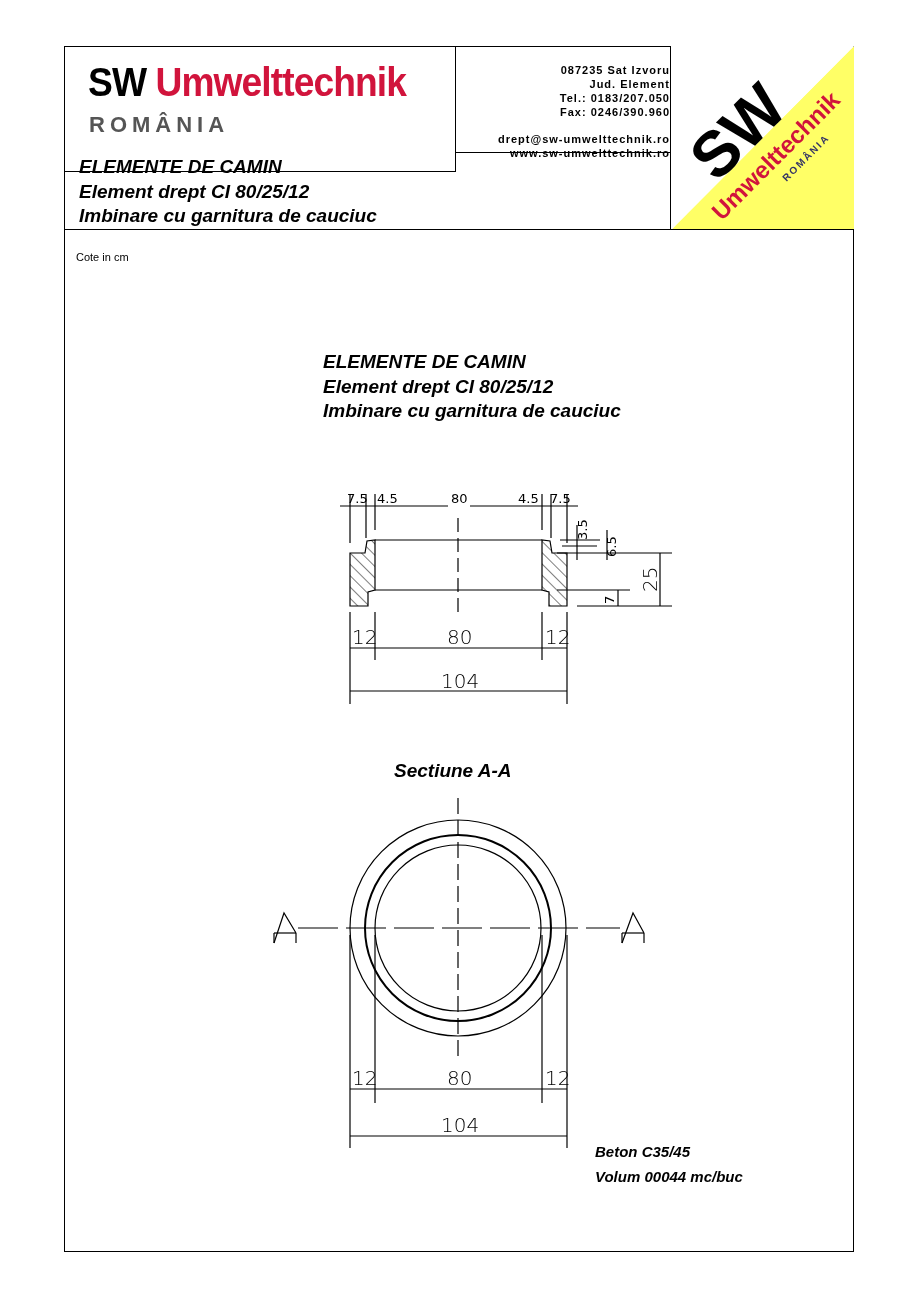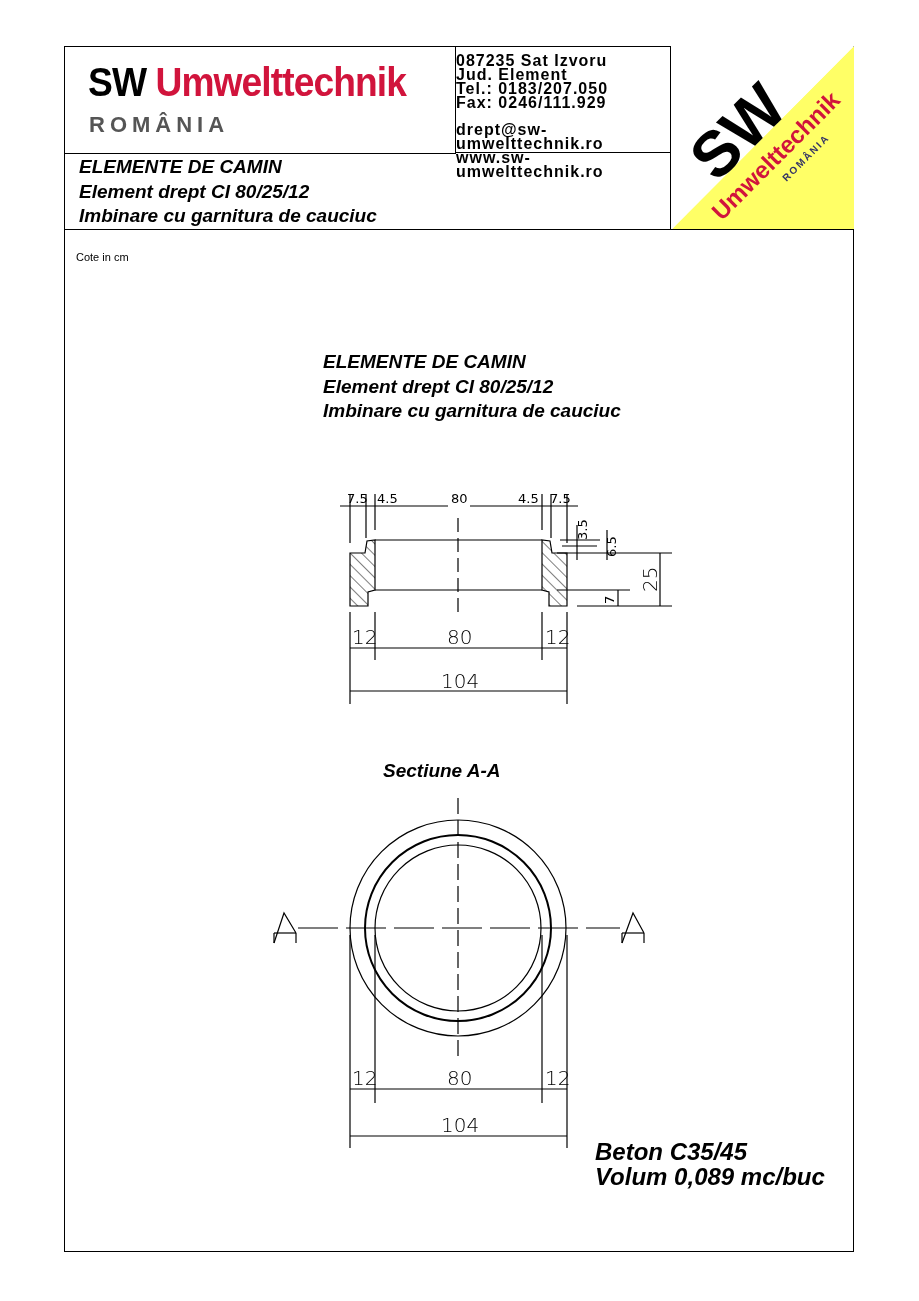--- a/index.html
+++ b/index.html
@@ -1,30 +1,30 @@
 <!DOCTYPE html>
 <html><head>
   <meta charset="utf-8">
   <style>
     html, body { margin: 0; padding: 0; background: #ffffff; }
     body { width: 919px; height: 1301px; position: relative; overflow: hidden; font-family: "Liberation Sans", sans-serif; color: #000; }
     .frame { position: absolute; left: 64px; top: 46px; width: 790px; height: 1206px; border: 1.5px solid #000; box-sizing: border-box; }
-    .hdr-logo { position: absolute; left: 64px; top: 46px; width: 392px; height: 108px; border-right: 1px solid #000; border-bottom: 1px solid #000; box-sizing: border-box; }
+    .hdr-logo { position: absolute; left: 64px; top: 46px; width: 392px; height: 126px; border-right: 1px solid #000; border-bottom: 1px solid #000; box-sizing: border-box; }
     .logo-main { position: absolute; left: 24px; top: 14px; font-size: 40px; font-weight: bold; letter-spacing: -1px; white-space: nowrap; transform: scaleX(0.93); transform-origin: left; }
     .logo-sw { color: #000; }
     .logo-um { color: #d1143c; }
     .logo-ro { position: absolute; left: 25px; top: 66px; font-size: 22px; font-weight: bold; color: #555; letter-spacing: 5px; }
-    .hdr-contact { position: absolute; left: 456px; top: 46px; width: 215px; height: 107px; border-right: 1px solid #000; border-bottom: 1px solid #000; box-sizing: border-box; text-align: left; font-size: 16px; font-weight: bold; line-height: 14px; letter-spacing: 1px; padding-top: 8px; }
+    .hdr-contact { position: absolute; left: 456px; top: 46px; width: 215px; height: 107px; border-right: 1px solid #000; border-bottom: 1px solid #000; box-sizing: border-box; text-align: right; font-size: 11px; font-weight: bold; line-height: 14px; letter-spacing: 1px; padding-top: 17px; }
     .hdr-contact .gap { height: 13px; }
     .hdr-badge { position: absolute; left: 671px; top: 46px; width: 183px; height: 184px; border-bottom: 1.5px solid #000; box-sizing: border-box; overflow: hidden; }
     .hdr-title { position: absolute; left: 64px; top: 153px; width: 607px; height: 77px; border-right: 1px solid #000; border-bottom: 1.5px solid #000; box-sizing: border-box; padding: 2px 0 0 15px; font-size: 19px; font-weight: bold; font-style: italic; line-height: 24.5px; }
     .units { position: absolute; left: 76px; top: 236px; font-size: 11px; margin-top: 15px; }
     .center-title { position: absolute; left: 323px; top: 350px; font-size: 19px; font-weight: bold; font-style: italic; line-height: 24.5px; }
-    .section-title { position: absolute; left: 383px; top: 760px; font-size: 19px; font-weight: bold; font-style: italic; }
-    .spec { position: absolute; left: 595px; top: 1139px; font-size: 24px; font-weight: bold; font-style: italic; line-height: 25px; }
+    .section-title { position: absolute; left: 394px; top: 760px; font-size: 19px; font-weight: bold; font-style: italic; }
+    .spec { position: absolute; left: 595px; top: 1139px; font-size: 15px; font-weight: bold; font-style: italic; line-height: 25px; }
     svg.drawing { position: absolute; left: 0; top: 0; }
     .dimtxt { font-family: "DejaVu Sans", sans-serif; font-size: 13px; fill: #000; }
     .dimtxt-lg { font-family: "DejaVu Sans", sans-serif; font-size: 20px; fill: #000; font-weight: 200; }
   </style>
 </head>
 <body>
 
 <div class="frame"></div>
 
 <div class="hdr-logo">
@@ -32,21 +32,21 @@
     <span class="logo-sw">SW</span>
     <span class="logo-um">Umwelttechnik</span>
   </div>
   <div class="logo-ro">ROMÂNIA</div>
 </div>
 
 <div class="hdr-contact">
   <div>087235 Sat Izvoru</div>
   <div>Jud. Element</div>
   <div>Tel.: 0183/207.050</div>
-  <div>Fax: 0246/111.929</div>
+  <div>Fax: 0246/390.960</div>
   <div class="gap"></div>
   <div>drept@sw-umwelttechnik.ro</div>
   <div>www.sw-umwelttechnik.ro</div>
 </div>
 
 <div class="hdr-badge">
   <svg width="183" height="184" viewBox="0 0 183 184">
     <polygon points="0,184 183,0 183,184" fill="#ffff66"></polygon>
     <polygon points="0,0 183,0 0,184" fill="#ffffff"></polygon>
     <g transform="translate(95,100) rotate(-45)">
@@ -159,14 +159,14 @@
     <text class="dimtxt-lg" x="447" y="1085">80</text>
     <text class="dimtxt-lg" x="545" y="1085">12</text>
     <text class="dimtxt-lg" x="441" y="1132">104</text>
   </g>
 </svg>
 
 <div class="section-title">Sectiune A-A</div>
 
 <div class="spec">
   <div>Beton C35/45</div>
-  <div>Volum 0,089 mc/buc</div>
+  <div>Volum 00044 mc/buc</div>
 </div>
 
 </body></html>

